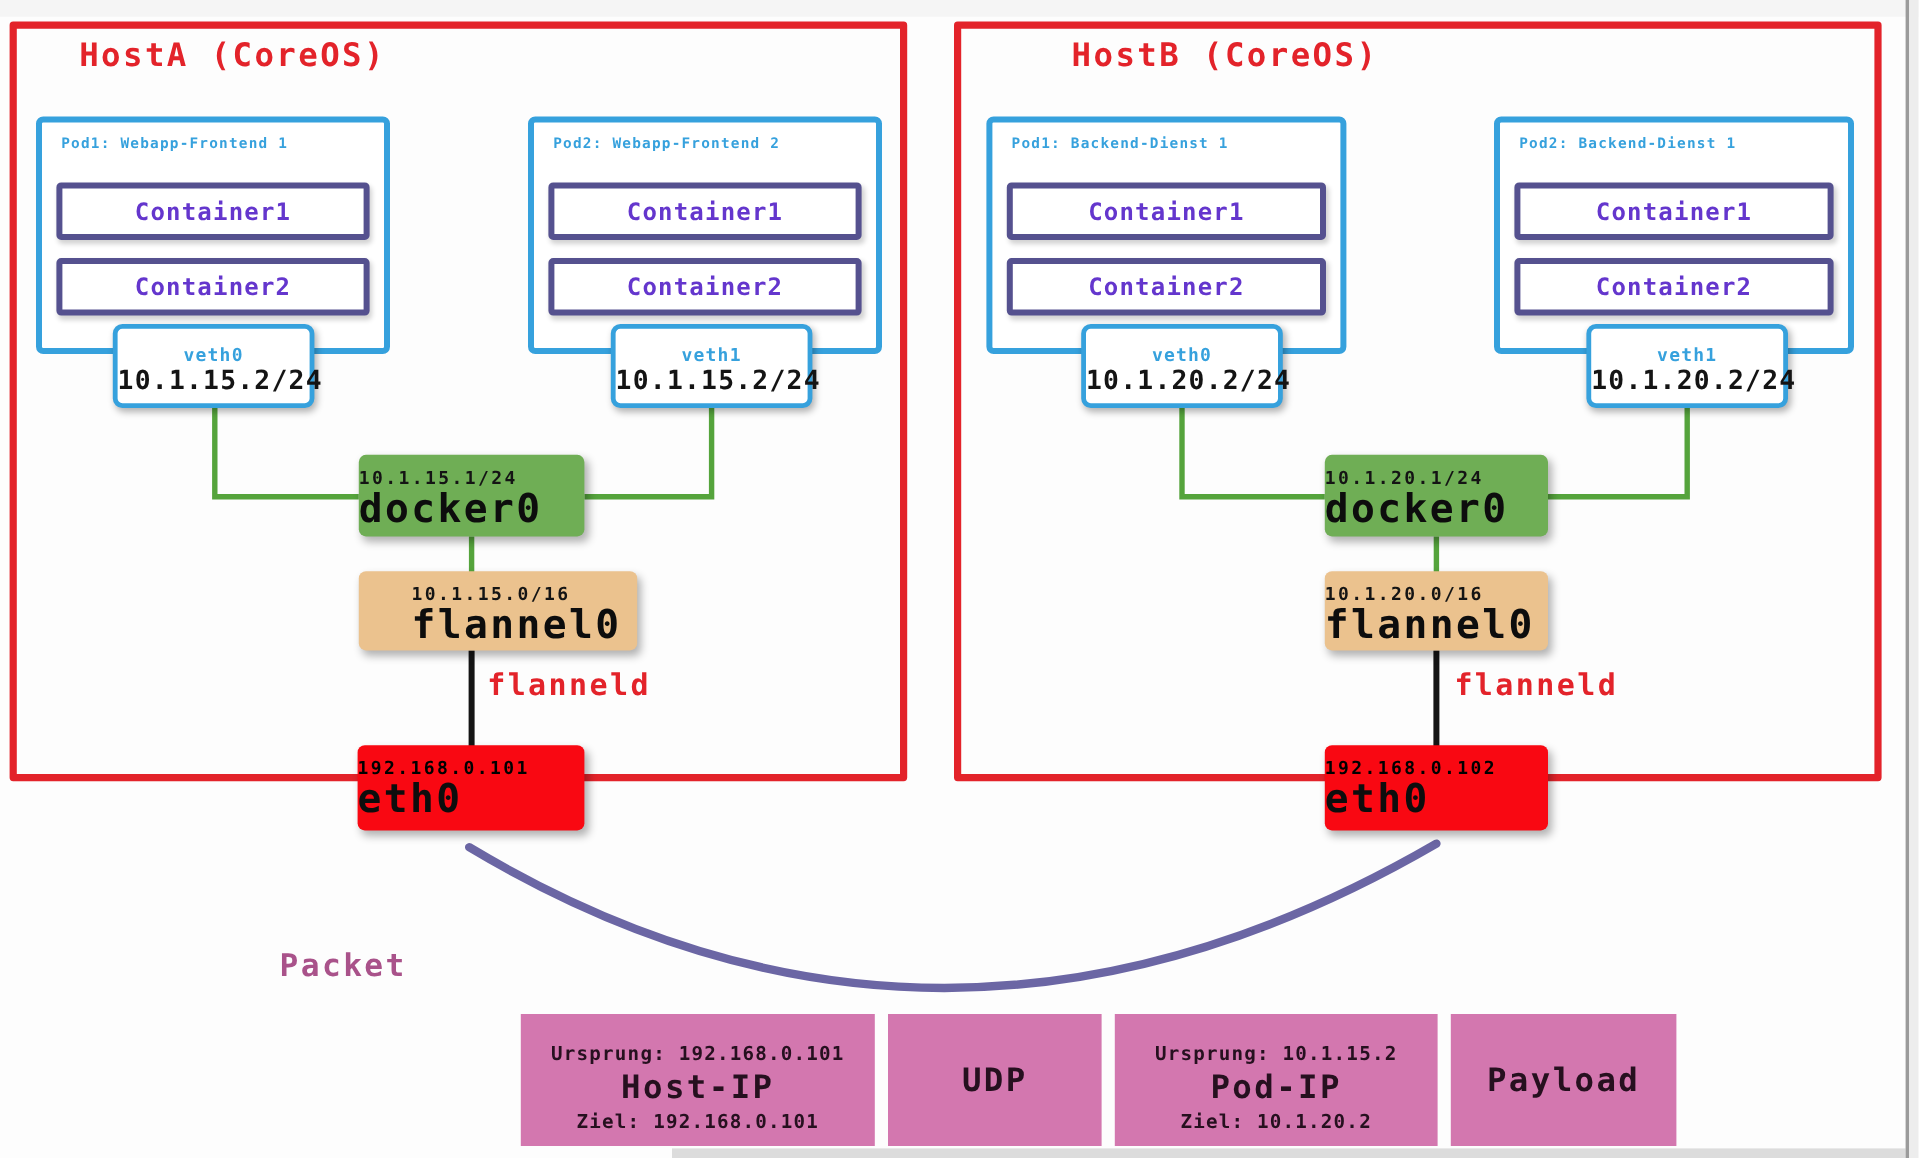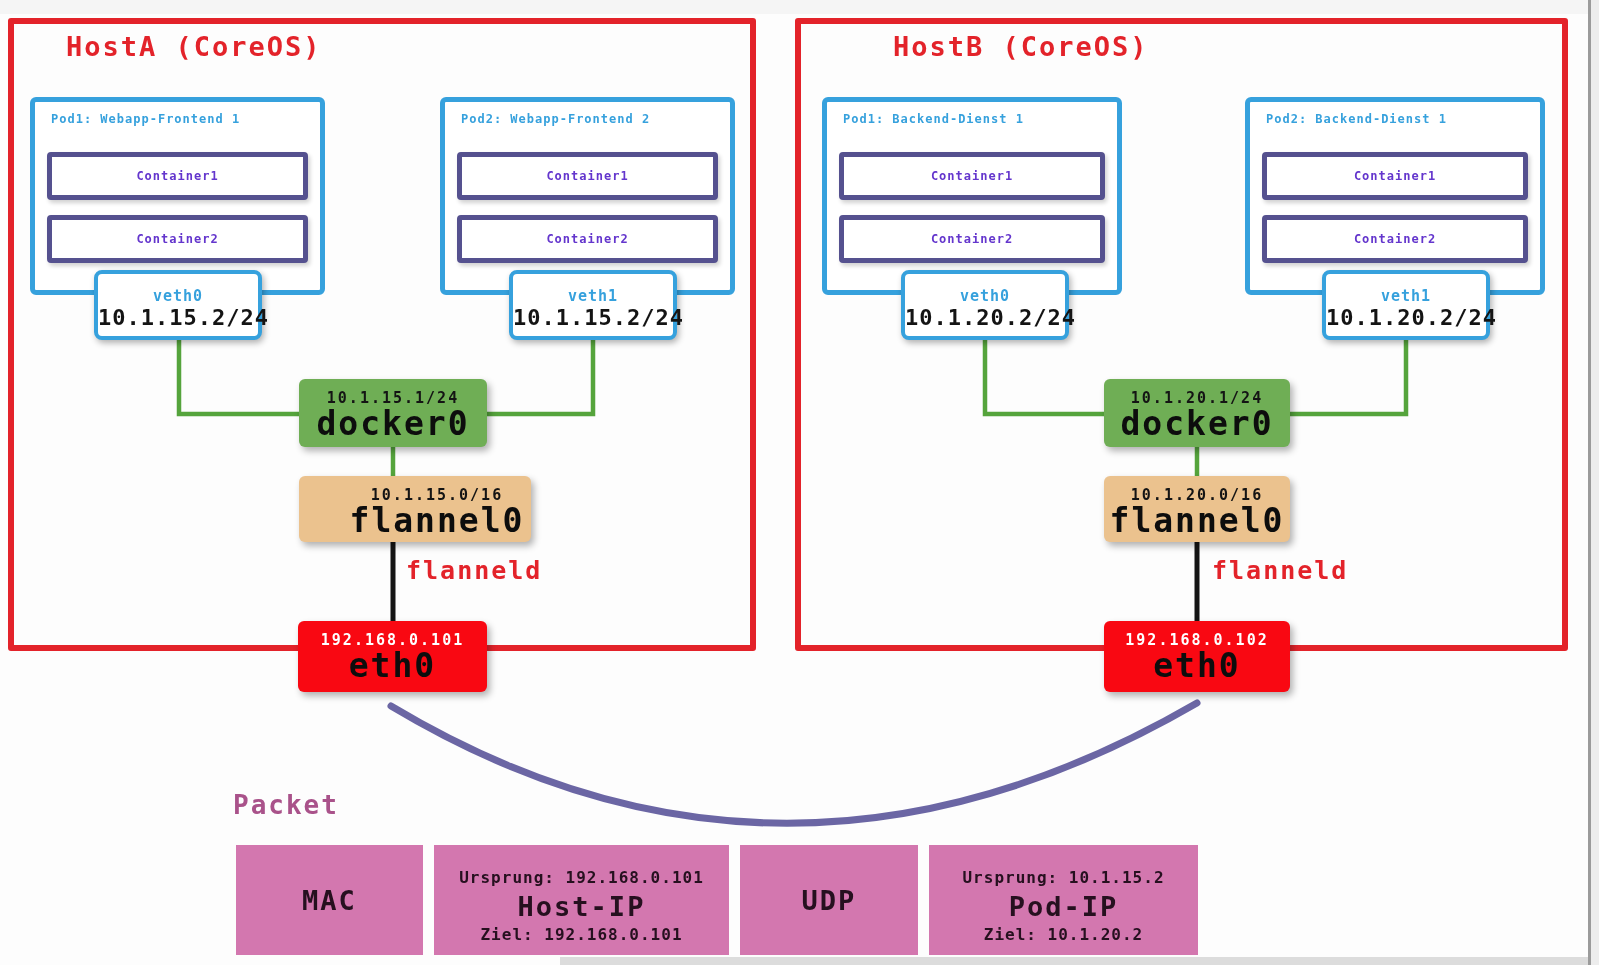--- a/index.html
+++ b/index.html
@@ -34,43 +34,43 @@
   .pod-a1{left:30px;top:97px;width:285px;height:188px;}
   .pod-a2{left:440px;top:97px;width:285px;height:188px;}
   .pod-b1{left:822px;top:97px;width:290px;height:188px;}
   .pod-b2{left:1245px;top:97px;width:290px;height:188px;}
   .pod-label{position:absolute;left:16px;top:10px;font-size:12px;letter-spacing:1px;color:var(--pod_blue,#36a1dd);white-space:nowrap;}
   .container-box{position:absolute;left:12px;right:12px;height:38px;border:5px solid var(--container_border,#55518f);
     border-radius:4px;background:#fff;display:flex;align-items:center;justify-content:center;
     box-shadow:2px 3px 4px rgba(0,0,0,0.18);}
   .container-1{top:50px;}
   .container-2{top:113px;}
-  .container-label{font-size:12px;letter-spacing:1px;color:var(--container_text,#6436cd);}
+  .container-label{font-size:20px;letter-spacing:1px;color:var(--container_text,#6436cd);}
 
   
   .veth{position:absolute;width:160px;height:50px;border:4px solid var(--pod_blue,#36a1dd);border-radius:8px;background:#fff;
     z-index:4;text-align:center;padding-top:12px;box-shadow:2px 3px 6px rgba(0,0,0,0.30);}
   .veth-a1{left:94px;top:270px;}
   .veth-a2{left:509px;top:270px;}
   .veth-b1{left:901px;top:270px;}
   .veth-b2{left:1322px;top:270px;}
   .veth-name{font-size:15px;letter-spacing:1px;color:var(--pod_blue,#36a1dd);line-height:20px;}
   .veth-ip{font-size:22px;letter-spacing:1px;color:#141414;line-height:24px;}
 
   
-  .iface{position:absolute;border-radius:6px;z-index:4;text-align:center;box-shadow:3px 4px 7px rgba(0,0,0,0.30);}
+  .iface{position:absolute;border-radius:6px;z-index:4;text-align:left;box-shadow:3px 4px 7px rgba(0,0,0,0.30);}
   .iface .iface-ip{font-size:15px;letter-spacing:2px;color:#141414;margin-top:9px;line-height:20px;}
   .iface .iface-name{font-size:33px;letter-spacing:2px;color:#0d0d0d;line-height:32px;}
   .docker0-a{left:299px;top:379px;width:188px;height:68px;background:var(--green_fill,#6fae55);}
   .docker0-b{left:1104px;top:379px;width:186px;height:68px;background:var(--green_fill,#6fae55);}
   .flannel0-a{left:299px;top:476px;width:188px;height:66px;background:var(--tan_fill,#ebc28e);padding-left:44px;}
   .flannel0-b{left:1104px;top:476px;width:186px;height:66px;background:var(--tan_fill,#ebc28e);}
   .eth0-a{left:298px;top:621px;width:189px;height:71px;background:var(--box_red,#f90812);}
   .eth0-b{left:1104px;top:621px;width:186px;height:71px;background:var(--box_red,#f90812);}
-  .eth0-a .iface-ip,.eth0-b .iface-ip{color:#ffffff;}
+  .eth0-a .iface-ip,.eth0-b .iface-ip{color:#000000;}
 
   .flanneld{position:absolute;font-size:25px;letter-spacing:2px;color:var(--host_red,#e3232a);z-index:4;white-space:nowrap;}
   .flanneld-a{left:406px;top:556px;}
   .flanneld-b{left:1212px;top:556px;}
 
   
   .packet-label{position:absolute;left:233px;top:790px;font-size:26px;letter-spacing:2px;color:var(--packet_label,#a9528a);z-index:4;}
   .segment{position:absolute;top:845px;height:110px;background:var(--pink_fill,#d377af);z-index:4;
     display:flex;flex-direction:column;align-items:center;justify-content:center;color:#26101f;box-sizing:border-box;}
   .segment.three{justify-content:space-between;padding:23px 0 11px 0;}
@@ -189,34 +189,34 @@
     <div class="iface-ip">192.168.0.101</div>
     <div class="iface-name">eth0</div>
   </div>
   <div class="iface eth0-b">
     <div class="iface-ip">192.168.0.102</div>
     <div class="iface-name">eth0</div>
   </div>
 
   <div class="packet-label">Packet</div>
 
-  <div class="segment seg-mac">
-    <div class="seg-title">MAC</div>
-  </div>
   <div class="segment seg-hostip three">
     <div class="seg-sub">Ursprung: 192.168.0.101</div>
     <div class="seg-title">Host-IP</div>
     <div class="seg-sub">Ziel: 192.168.0.101</div>
   </div>
   <div class="segment seg-udp">
     <div class="seg-title">UDP</div>
   </div>
   <div class="segment seg-podip three">
     <div class="seg-sub">Ursprung: 10.1.15.2</div>
     <div class="seg-title">Pod-IP</div>
     <div class="seg-sub">Ziel: 10.1.20.2</div>
   </div>
+  <div class="segment seg-payload">
+    <div class="seg-title">Payload</div>
+  </div>
 
   <div class="bottom-strip"></div>
   <div class="right-edge-line"></div>
   <div class="right-edge-strip"></div>
 
 </div>
 
 </body></html>

